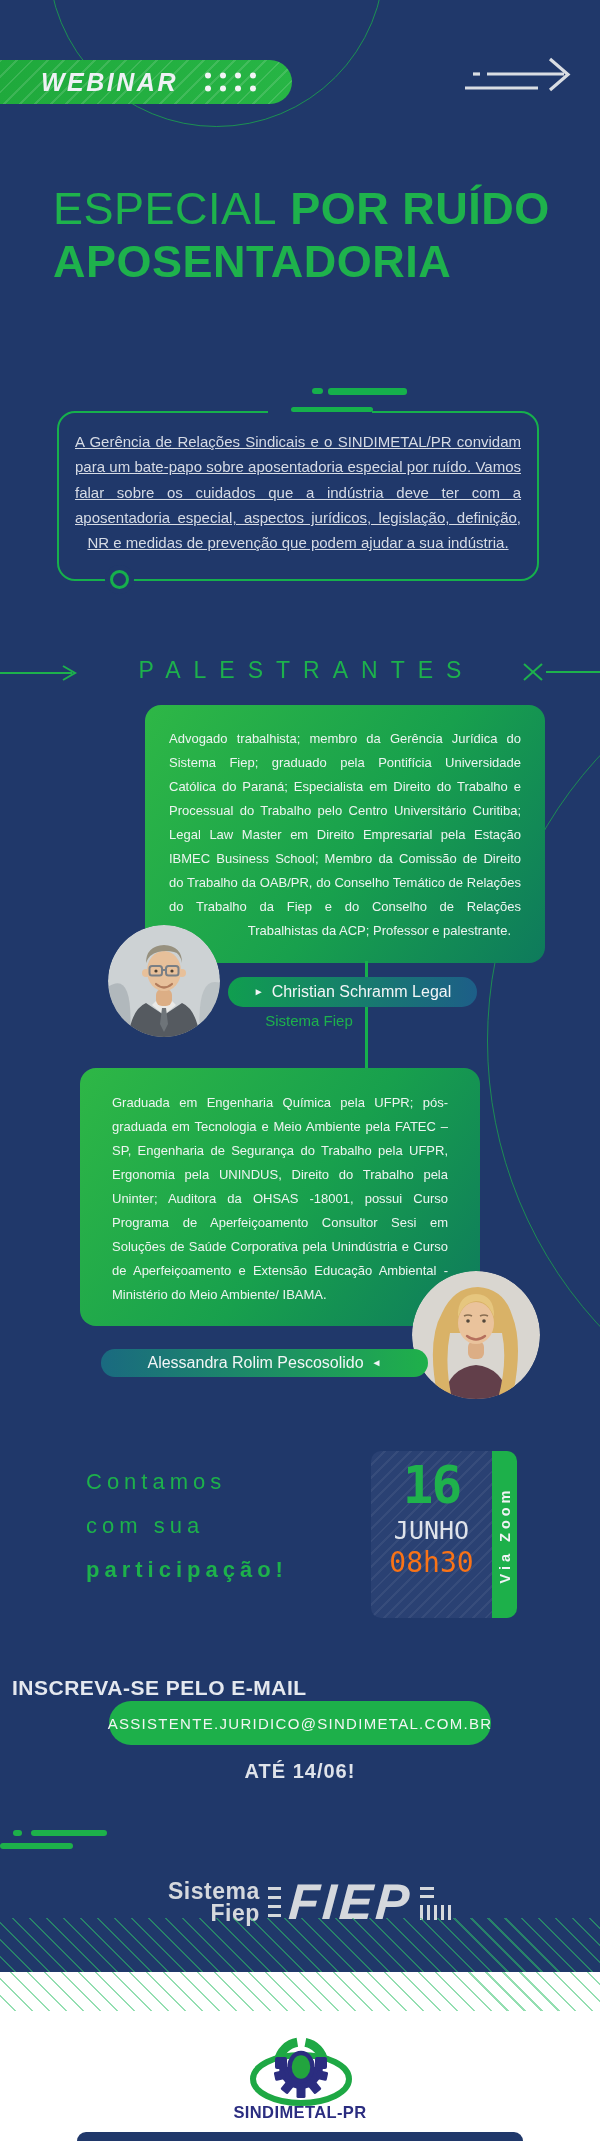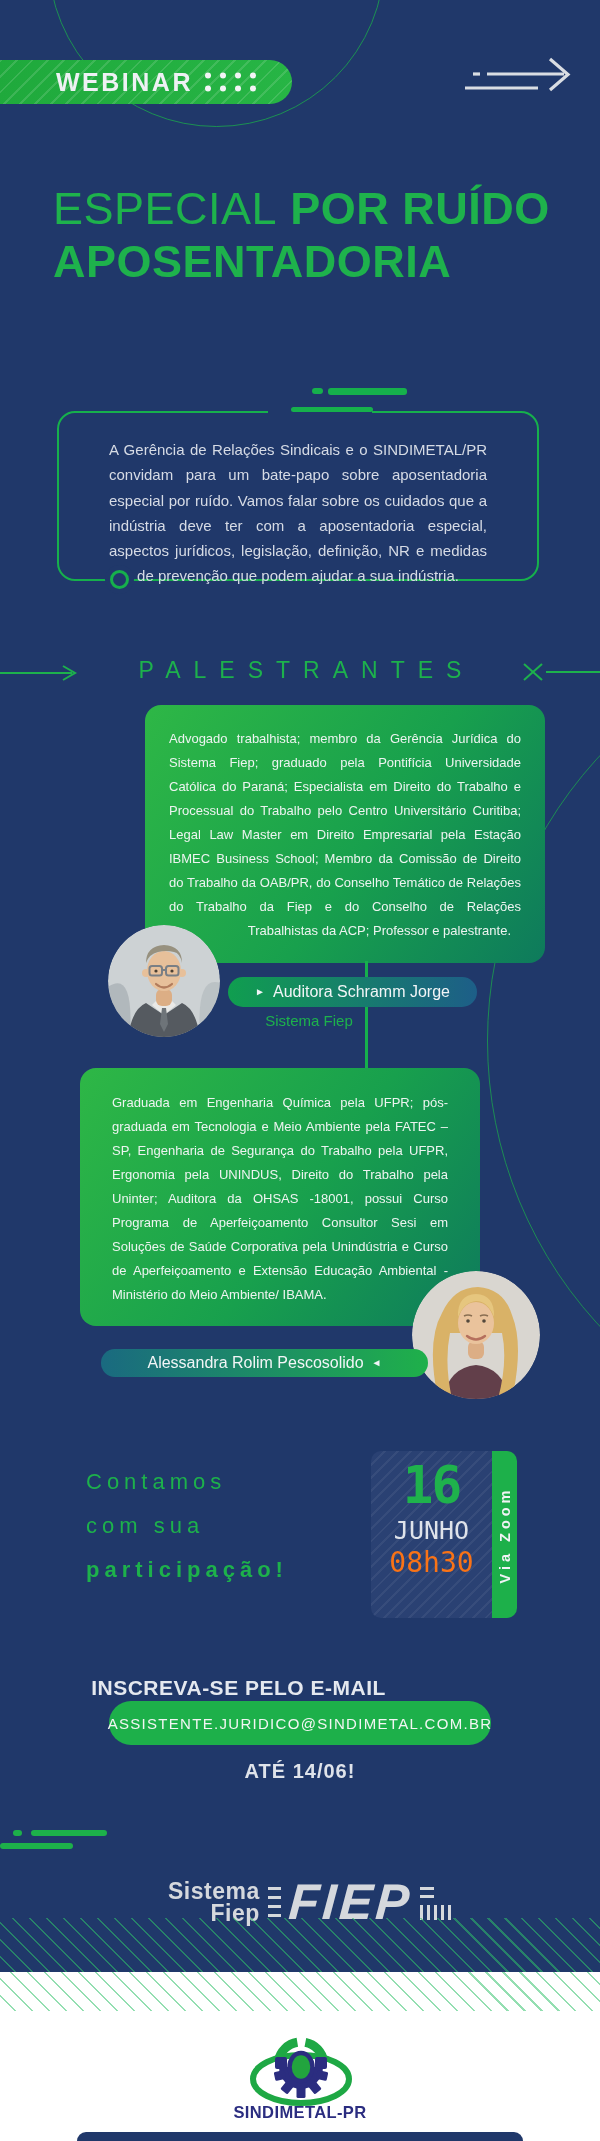--- a/index.html
+++ b/index.html
@@ -5,33 +5,33 @@
   html,body{margin:0;padding:0;background:#ffffff;}
   .poster{position:relative;width:600px;height:2141px;background:#20386a;overflow:hidden;
           font-family:"Liberation Sans",sans-serif;}
 
   
   .deco-circle-top{position:absolute;left:48px;top:-210px;width:335px;height:335px;border:1.5px solid rgba(27,160,78,.85);border-radius:50%;}
   .webinar-pill{position:absolute;left:0;top:60px;width:292px;height:44px;border-radius:0 22px 22px 0;
     background:linear-gradient(100deg,#1fa93c,#27b545);overflow:hidden;display:flex;align-items:center;}
   .webinar-pill::before{content:"";position:absolute;inset:0;
     background:repeating-linear-gradient(135deg,rgba(255,255,255,.13) 0 2px,transparent 2px 11px);}
-  .webinar-label{position:relative;margin-left:56px;color:#eef1f4;font-size:25px;font-weight:bold;letter-spacing:2.5px;}
+  .webinar-label{position:relative;margin-left:41px;color:#eef1f4;font-size:25px;font-weight:bold;font-style:italic;letter-spacing:2.5px;}
   .dots{position:absolute;right:36px;top:50%;transform:translateY(-50%);display:grid;grid-template-columns:repeat(4,6px);gap:7px 9px;}
   .dots i{width:6px;height:6px;border-radius:50%;background:#f3f4f6;}
   .arrow-svg{position:absolute;left:452px;top:55px;}
 
   
   .title{position:absolute;left:53px;top:182px;color:#1eb24c;font-size:45px;line-height:53px;font-weight:bold;letter-spacing:.5px;white-space:nowrap;}
   .title .light{font-weight:normal;}
 
   
   .intro-box{position:absolute;left:57px;top:411px;width:482px;height:170px;border:2.5px solid #16b04c;border-radius:18px;box-sizing:border-box;}
-  .intro-box p{margin:8px;padding:16px 42px 0;font-size:15px;line-height:25.3px;color:#d6dbe5;
-    text-align:justify;text-align-last:center;}
+  .intro-box p{margin:0;padding:16px 16px 0;font-size:15px;line-height:25.3px;color:#d6dbe5;
+    text-align:justify;text-align-last:center;text-decoration:underline;}
   .intro-gap{position:absolute;left:268px;top:405px;width:104px;height:10px;background:#20386a;}
   .intro-dash-a{position:absolute;left:291px;top:407px;width:82px;height:5px;background:#16b04c;border-radius:3px;}
   .intro-dash-b{position:absolute;left:312px;top:388px;width:11px;height:6px;background:#16b04c;border-radius:3px;}
   .intro-dash-c{position:absolute;left:328px;top:388px;width:79px;height:7px;background:#16b04c;border-radius:3px;}
   .intro-ring{position:absolute;left:110px;top:570px;width:19px;height:19px;border:3.5px solid #16b04c;border-radius:50%;
     background:#20386a;box-shadow:0 0 0 5px #20386a;box-sizing:border-box;}
 
   
   .section-title{position:absolute;left:0;top:657px;width:600px;text-align:center;color:#1db14c;
     font-size:23px;font-weight:400;letter-spacing:13px;text-indent:13px;}
@@ -72,21 +72,21 @@
     background:repeating-linear-gradient(135deg,rgba(255,255,255,.06) 0 2px,transparent 2px 9px);}
   .event-day{position:relative;font-family:"DejaVu Sans Mono",monospace;font-weight:bold;font-size:51px;line-height:60px;
     margin-top:5px;color:#1fb24c;letter-spacing:-2px;}
   .event-month{position:relative;font-family:"DejaVu Sans Mono",monospace;font-size:25px;line-height:30px;color:#dfe3ea;letter-spacing:0;}
   .event-time{position:relative;font-family:"DejaVu Sans Mono",monospace;font-size:28px;line-height:34px;color:#f97316;}
   .event-tab{position:absolute;left:492px;top:1451px;width:25px;height:167px;background:#1db04a;border-radius:0 10px 10px 0;}
   .event-tab span{position:absolute;left:50%;top:50%;transform:translate(-50%,-50%) rotate(-90deg);
     white-space:nowrap;color:#f0f3f5;font-size:14.5px;letter-spacing:4px;font-weight:bold;}
 
   
-  .signup-heading{position:absolute;left:0;top:1676px;width:477px;text-align:center;color:#e4e8ef;
+  .signup-heading{position:absolute;left:12px;top:1676px;width:477px;color:#e4e8ef;
     font-size:21px;font-weight:bold;letter-spacing:.5px;}
   .email-pill{position:absolute;left:109px;top:1701px;width:382px;height:44px;border-radius:22px;background:#1db04a;
     display:flex;align-items:center;justify-content:center;color:#f2f6f3;font-size:15px;letter-spacing:1.3px;cursor:pointer;}
   .deadline{position:absolute;left:0;top:1760px;width:600px;text-align:center;color:#dfe3ea;font-size:20px;font-weight:bold;letter-spacing:1px;}
 
   
   .gl{position:absolute;background:#1db04a;border-radius:3px;}
   .gl-1{left:13px;top:1830px;width:9px;height:6px;}
   .gl-2{left:31px;top:1830px;width:76px;height:6px;}
   .gl-3{left:0;top:1843px;width:73px;height:6px;}
@@ -196,21 +196,21 @@
         <line x1="54" y1="45" x2="58" y2="45"></line>
       </g>
       <circle cx="48" cy="46" r="1.6" fill="#4a3f33"></circle>
       <circle cx="64" cy="46" r="1.6" fill="#4a3f33"></circle>
       <path d="M48,59 Q56,66 64,59" stroke="#b27c5c" stroke-width="2.2" fill="none" stroke-linecap="round"></path>
     </svg>
   </div>
 
   <div class="name-badge badge-1">
     <span class="badge-marker">►</span>
-    <span>Auditora Schramm Jorge</span>
+    <span>Christian Schramm Legal</span>
   </div>
   <div class="org-label">Sistema Fiep</div>
 
   <div class="speaker-card card-2">
     <p class="bio-full">Graduada em Engenharia Química pela UFPR; pós-graduada em Tecnologia e Meio Ambiente pela FATEC –SP, Engenharia de Segurança do Trabalho pela UFPR, Ergonomia pela UNINDUS, Direito do Trabalho pela Uninter; Auditora da OHSAS -18001, possui Curso Programa de Aperfeiçoamento Consultor Sesi em Soluções de Saúde Corporativa pela Unindústria e Curso de Aperfeiçoamento e Extensão Educação Ambiental - Ministério do Meio Ambiente/ IBAMA.</p>
   </div>
 
   <div class="avatar avatar-2">
     <svg width="128" height="128" viewBox="0 0 128 128">
       <circle cx="64" cy="64" r="64" fill="#d9d6d0"></circle>

